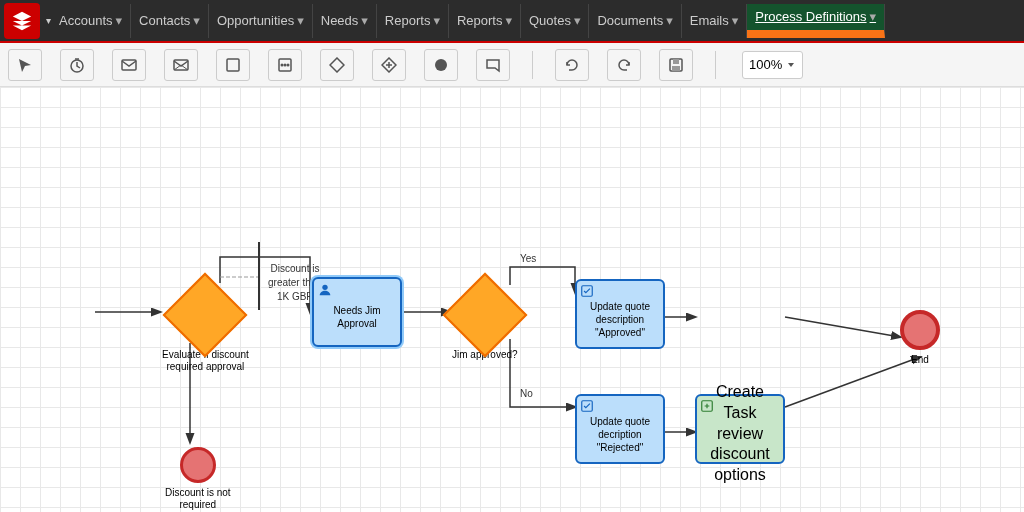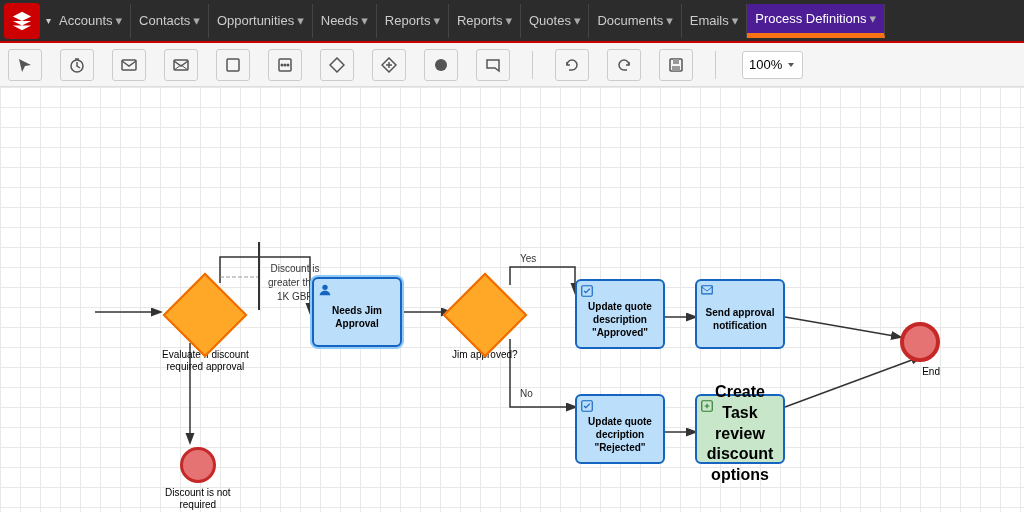--- a/index.html
+++ b/index.html
@@ -30,23 +30,24 @@
       display: flex;
       align-items: center;
       height: 34px;
       padding: 0 8px;
       cursor: pointer;
       color: #ccc;
       white-space: nowrap;
       border-right: 1px solid #444;
     }
     .nav-item.active {
-      background: #4c1d95;
+      background: #14532d;
       color: #fff;
-      border-bottom: 5px solid #f97316;
+      border-bottom: 8px solid #f97316;
+      text-decoration: underline;
     }
     .nav-item span { font-size: 13px; }
     .nav-arrow { font-size: 9px; color: #aaa; margin-left: 3px; }
     .nav-logo-arrow { background: transparent; border: none; color: #ccc; cursor: pointer; font-size: 10px; margin-left: 2px; }
 
     
     .toolbar {
       display: flex;
       align-items: center;
       background: #f5f5f5;
@@ -154,21 +155,20 @@
       background: #bbdefb;
       border: 2px solid #1565c0;
       border-radius: 6px;
       display: flex;
       align-items: center;
       justify-content: center;
       font-size: 10px;
       text-align: center;
       padding: 4px;
       position: relative;
-      font-weight: bold;
     }
     .task-box.selected {
       border-color: #1565c0;
       box-shadow: 0 0 0 2px #90caf9;
     }
     .task-icon {
       position: absolute;
       top: 3px;
       left: 3px;
       font-size: 12px;
@@ -424,32 +424,20 @@
             <rect x="3" y="3" width="18" height="18" rx="2" fill="none" stroke="#1565c0" stroke-width="2"></rect>
             <path d="M7 12l3 3 7-7" stroke="#1565c0" stroke-width="2" fill="none"></path>
           </svg>
       </div>
       <span style="margin-top:10px; white-space:pre-line; font-size:10px; line-height:1.3;">Update quote
 description
 "Approved"</span>
     </div>
   </div>
 
-  <div class="flow-node" style="left:695px; top:192px;">
-    <div class="task-box" style="background:#bbdefb;">
-      <div class="task-icon">
-        <svg width="14" height="14" viewBox="0 0 24 24">
-            <rect x="3" y="3" width="18" height="14" rx="1" fill="none" stroke="#1565c0" stroke-width="2"></rect>
-            <path d="M3 5l9 7 9-7" stroke="#1565c0" stroke-width="1.5" fill="none"></path>
-          </svg>
-      </div>
-      <span style="margin-top:10px; white-space:pre-line; font-size:10px; line-height:1.3;">Send approval
-notification</span>
-    </div>
-  </div>
 
   <div class="flow-node" style="left:575px; top:307px;">
     <div class="task-box">
       <div class="task-icon">
         <svg width="14" height="14" viewBox="0 0 24 24">
             <rect x="3" y="3" width="18" height="18" rx="2" fill="none" stroke="#1565c0" stroke-width="2"></rect>
             <path d="M7 12l3 3 7-7" stroke="#1565c0" stroke-width="2" fill="none"></path>
           </svg>
       </div>
       <span style="margin-top:10px; white-space:pre-line; font-size:10px; line-height:1.3;">Update quote
@@ -465,18 +453,18 @@
             <rect x="3" y="3" width="18" height="18" rx="2" fill="none" stroke="#2e7d32" stroke-width="2"></rect>
             <path d="M12 8v8M8 12h8" stroke="#2e7d32" stroke-width="2"></path>
           </svg>
       </div>
       <span style="margin-top:10px; white-space:pre-line; font-size:16px; line-height:1.3;">Create Task
 review discount
 options</span>
     </div>
   </div>
 
-  <div class="flow-node" style="left:900px; top:235px;align-items:flex-end;">
+  <div class="flow-node" style="left:900px; top:223px;">
     <div class="end-event"></div>
     <div class="node-label">End</div>
   </div>
 
 </div>
 
 </body></html>

